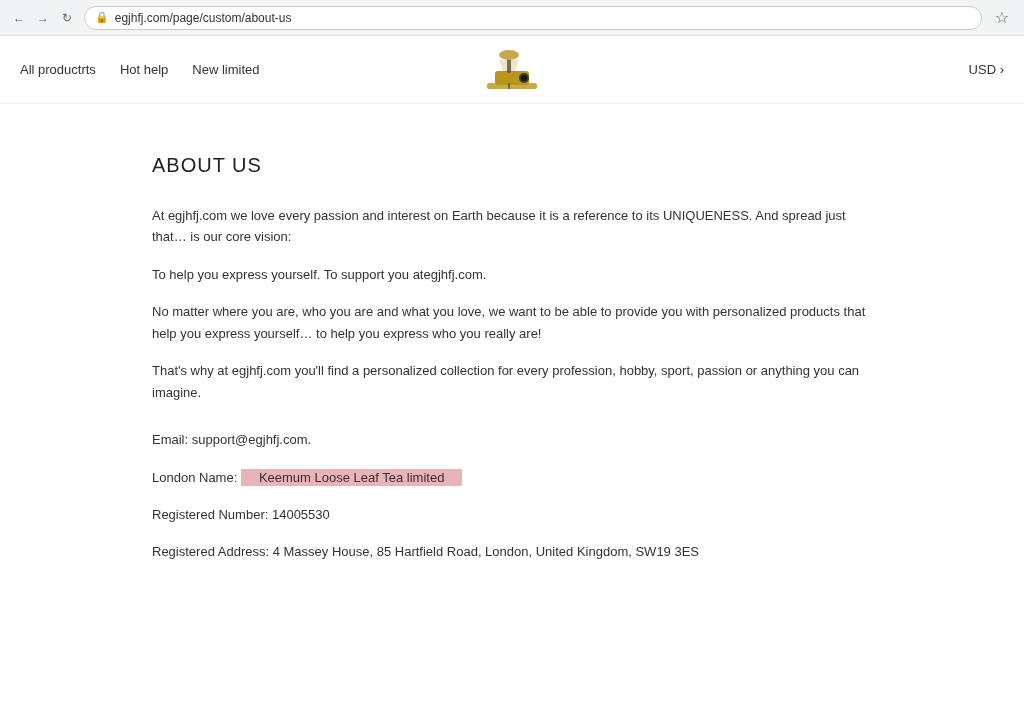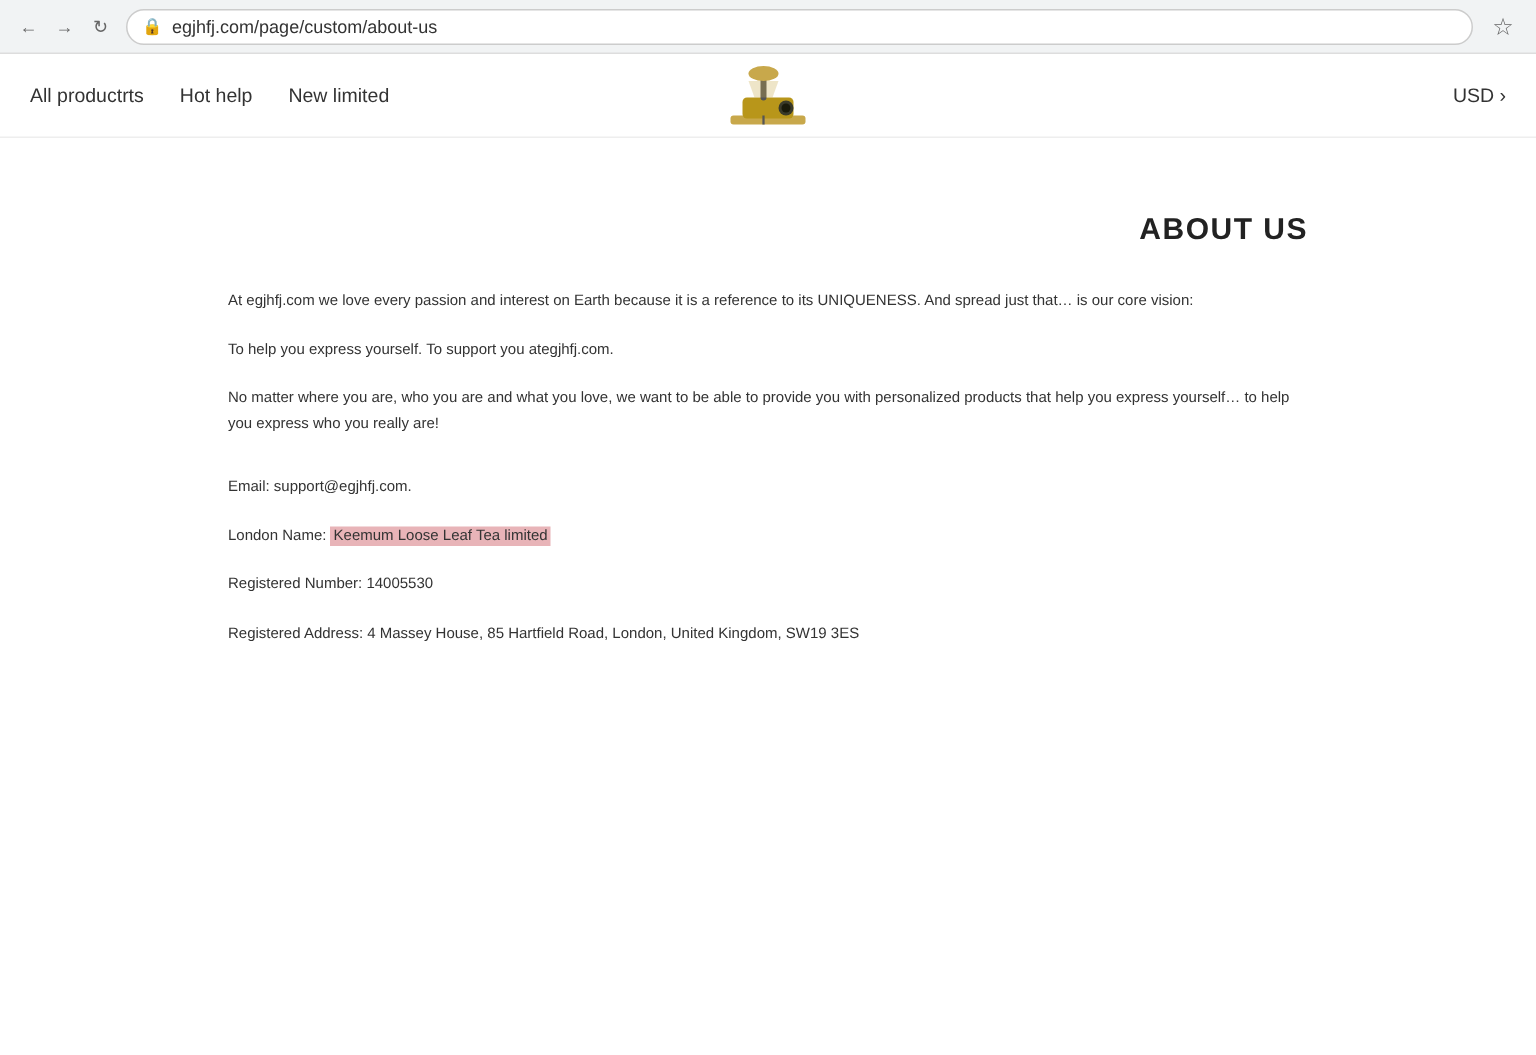--- a/index.html
+++ b/index.html
@@ -60,21 +60,21 @@
       font-size: 16px;
       display: flex;
       align-items: center;
       justify-content: center;
     }
 
     
     .site-header {
       border-bottom: 1px solid #eee;
       padding: 0 20px;
-      height: 56px;
+      height: 68px;
       display: flex;
       align-items: center;
       position: relative;
     }
     .header-nav {
       display: flex;
       gap: 24px;
       align-items: center;
     }
     .header-nav a {
@@ -103,36 +103,36 @@
       gap: 4px;
     }
 
     
     .main-content {
       max-width: 760px;
       margin: 0 auto;
       padding: 50px 20px 60px;
     }
     .page-title {
-      text-align: right;
+      text-align: left;
       font-size: 20px;
-      font-weight: bold;
+      font-weight: normal;
       letter-spacing: 1px;
       margin-bottom: 28px;
       color: #222;
     }
     .content-body p {
       margin-bottom: 16px;
       line-height: 1.65;
-      font-size: 10px;
+      font-size: 13px;
       color: #333;
     }
     .company-highlight {
       background-color: #e8b4b8;
-      padding: 1px 2px;
+      padding: 1px 18px;
     }
     .spacer { height: 10px; }
   </style>
 </head>
 <body>
 
 <div class="browser-chrome">
   <div class="browser-nav-btns">
     <button class="nav-btn">←</button>
     <button class="nav-btn">→</button>
@@ -176,20 +176,21 @@
   </div>
 </header>
 
 <main class="main-content">
   <h1 class="page-title">ABOUT US</h1>
 
   <div class="content-body">
     <p>At egjhfj.com we love every passion and interest on Earth because it is a reference to its UNIQUENESS. And spread just that… is our core vision:</p>
     <p>To help you express yourself. To support you ategjhfj.com.</p>
     <p>No matter where you are, who you are and what you love, we want to be able to provide you with personalized products that help you express yourself… to help you express who you really are!</p>
+    <p>That's why at egjhfj.com you'll find a personalized collection for every profession, hobby, sport, passion or anything you can imagine.</p>
 
     <div class="spacer"></div>
 
     <p>Email: support@egjhfj.com.</p>
 
     <p>
       <span>London Name: </span><span class="company-highlight">Keemum Loose Leaf Tea limited</span>
     </p>
 
     <p>Registered Number: 14005530</p>

